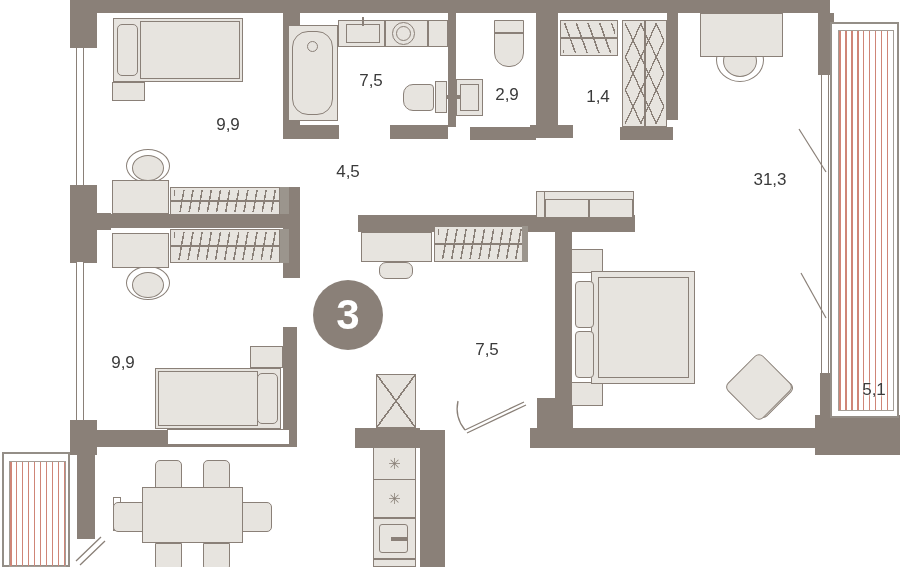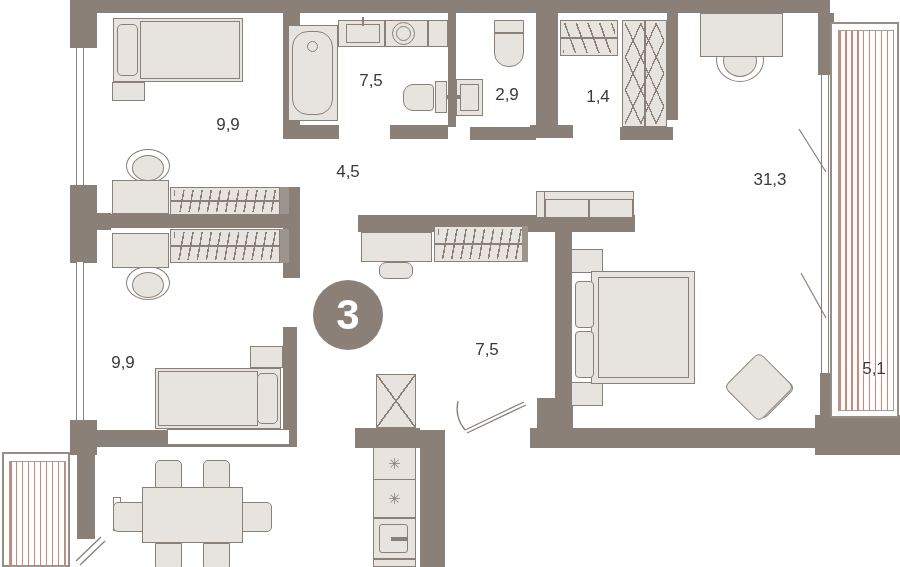--- a/index.html
+++ b/index.html
@@ -179,21 +179,21 @@
   <div class="f" style="left:142px;top:487px;width:101px;height:56px"></div>
 
   <div class="lbl" style="left:228px;top:125px">9,9</div>
   <div class="lbl" style="left:371px;top:81px">7,5</div>
   <div class="lbl" style="left:507px;top:95px">2,9</div>
   <div class="lbl" style="left:598px;top:97px">1,4</div>
   <div class="lbl" style="left:770px;top:180px">31,3</div>
   <div class="lbl" style="left:348px;top:172px">4,5</div>
   <div class="lbl" style="left:487px;top:350px">7,5</div>
   <div class="lbl" style="left:123px;top:363px">9,9</div>
-  <div class="lbl" style="left:874px;top:369px;text-shadow:0 0 3px #fff,0 0 3px #fff">5,1</div>
+  <div class="lbl" style="left:874px;top:390px;text-shadow:0 0 3px #fff,0 0 3px #fff">5,1</div>
 
   <div class="badge">3</div>
 
   <svg class="ov" width="900" height="567" viewBox="0 0 900 567">
     <path d="M458,401 A34,34 0 0 0 465,430" fill="none" stroke="#8a8078" stroke-width="1.3"></path>
     <path d="M465,430 L524,402 M467,433 L526,405" fill="none" stroke="#8a8078" stroke-width="1.3"></path>
     <path d="M76,561 L101,537 M80,565 L105,541" fill="none" stroke="#8a8078" stroke-width="1.3"></path>
     <path d="M799,129 L826,172" fill="none" stroke="#8a8078" stroke-width="1.2"></path>
     <path d="M801,273 L826,318" fill="none" stroke="#8a8078" stroke-width="1.2"></path>
   </svg>

